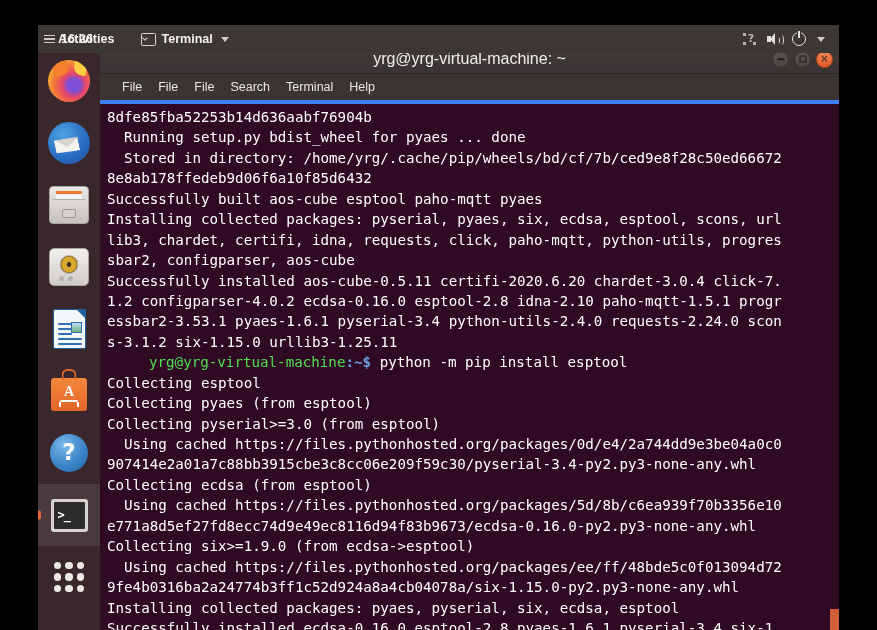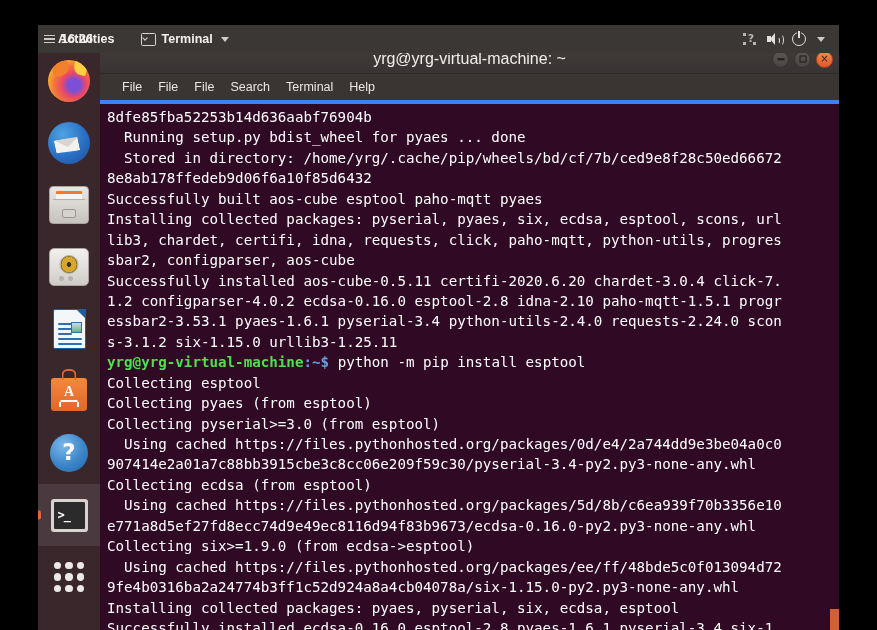--- a/index.html
+++ b/index.html
@@ -505,21 +505,21 @@
     top: 3px;
     right: 8px;
     color: #ffffff;
     font-family: "DejaVu Sans Mono", "Liberation Mono", monospace;
     font-size: 14.2px;
     line-height: 20.45px;
     white-space: pre;
     letter-spacing: 0px;
   }
   #termtext .line { display: block; height: 20.45px; }
-  .c-prompt { color: #4fe04f; font-weight: 700; }
+  .c-prompt { color: #4fe04f; font-weight: 400; margin-left: 42px; }
   .c-path { color: #6b9fe8; font-weight: 700; }
   .c-white { color: #ffffff; }
   #scrollthumb {
     position: absolute;
     right: 0;
     bottom: 0;
     width: 9px;
     height: 21px;
     background: #d1603a;
   }

